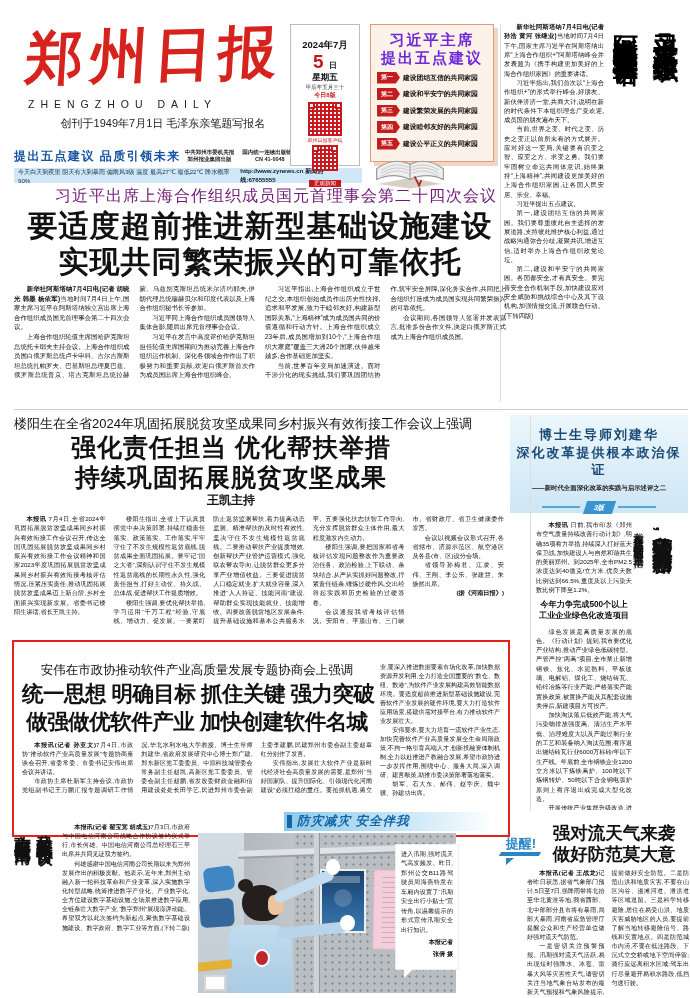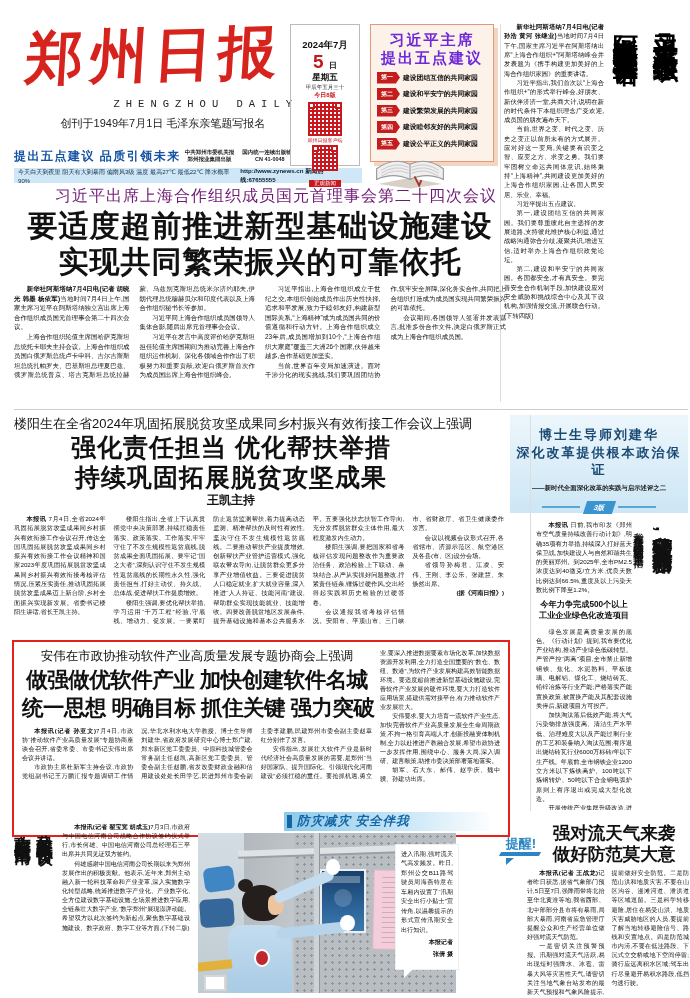--- a/index.html
+++ b/index.html
@@ -5,21 +5,21 @@
   html,body{margin:0;padding:0;}
   body{width:690px;height:998px;position:relative;overflow:hidden;background:#fff;
        font-family:"Liberation Sans","DejaVu Sans",sans-serif;color:#111;}
   .abs{position:absolute;}
   p{margin:0;text-indent:2em;}
   .jtxt{text-align:justify;}
   .noind{text-indent:0;}
   
   .mast-title{left:26px;top:26px;font-size:58px;line-height:1;font-weight:900;color:#d6231e;
               letter-spacing:6px;transform:skewX(-5deg) rotate(-1.5deg);white-space:nowrap;}
-  .mast-en{left:28px;top:98px;width:270px;text-align:right;font-size:10.5px;letter-spacing:6px;color:#222;font-family:Liberation Mono, monospace;}
+  .mast-en{left:28px;top:98px;width:270px;text-align:left;font-size:10.5px;letter-spacing:6px;color:#222;}
   .mast-found{left:28px;top:116px;width:270px;text-align:center;font-size:11px;color:#222;}
   .slogan-row{left:14px;top:146px;width:276px;height:20px;display:flex;align-items:center;gap:4px;white-space:nowrap;overflow:hidden;}
   .slogan{color:#1453a3;font-weight:900;font-size:12px;letter-spacing:1.5px;}
   .pubinfo,.issn,.postal{font-size:5.5px;line-height:1.35;text-align:center;font-weight:bold;color:#222;}
   .vsep{width:1px;height:13px;background:#999;}
   .weather{left:14px;top:168px;width:348px;height:15px;background:#cfe7f6;display:flex;align-items:center;
            justify-content:space-between;padding:0 4px;font-size:6.1px;color:#16324a;box-sizing:border-box;}
   .weather b{color:#0c1c2b;}
   
   .datebox{left:290px;top:24px;width:70px;height:142px;border:1px solid #bbb;box-sizing:border-box;
@@ -78,21 +78,21 @@
   .r-line{width:38px;height:1.5px;background:#5aa7d4;}
   .r-badge{background:#3b94cf;color:#fff;font-size:7px;font-weight:bold;padding:1.5px 9px;transform:skewX(-18deg);}
   .vline2{left:530px;top:415px;width:1px;height:396px;background:#ddd;}
   
   .g-body{left:536px;top:520px;width:96px;height:290px;font-size:6.2px;line-height:1.5;overflow:hidden;}
   .g-subhead{font-size:8.2px;font-weight:900;text-align:center;line-height:1.35;margin:5px 0;text-indent:0;}
   .g-sub{left:632px;top:524px;height:282px;writing-mode:vertical-rl;font-size:10.5px;letter-spacing:1px;color:#111;}
   .g-title{left:650px;top:520px;height:292px;writing-mode:vertical-rl;font-size:20px;font-weight:900;letter-spacing:1px;}
   
   .soft{left:12px;top:640px;width:498px;height:197px;border:2px solid #e2231a;box-sizing:border-box;
-        padding:6px 8px;display:flex;gap:8px;}
+        padding:20px 8px;display:flex;gap:8px;}
   .soft-l{width:350px;flex:0 0 auto;}
   .s-kicker{text-align:center;font-size:12.5px;}
   .s-h{text-align:center;font-size:21.5px;font-weight:900;letter-spacing:-0.5px;line-height:25px;margin-top:3px;white-space:nowrap;}
   .s-body{margin-top:5px;column-count:3;column-gap:8px;height:62px;font-size:6.1px;line-height:1.48;overflow:hidden;}
   .soft-r{flex:1;font-size:6.1px;line-height:1.48;overflow:hidden;}
   
   .tel{left:12px;top:822px;width:178px;height:172px;display:flex;gap:6px;}
   .tel-title{writing-mode:vertical-lr;font-size:16.5px;font-weight:900;line-height:22px;letter-spacing:1.5px;height:170px;}
   .tel-body{flex:1;font-size:6.1px;line-height:1.5;overflow:hidden;}
   
@@ -286,22 +286,22 @@
   <p>绿色发展是高质量发展的底色。《行动计划》提到,我市要优化产业结构,推动产业绿色低碳转型。严管严控“两高”项目,全市禁止新增钢铁、焦化、水泥熟料、平板玻璃、电解铝、煤化工、烧结砖瓦、铅锌冶炼等行业产能;严格落实产能置换政策,被置换产能及其配套设施关停后,新建项目方可投产。</p>
   <p>加快淘汰落后低效产能,将大气污染物排放强度高、清洁生产水平低、治理难度大以及产能过剩行业的工艺和装备纳入淘汰范围;有序退出烧结砖瓦行业6000万标砖/年以下生产线。年底前,全市钢铁企业1200立方米以下炼铁高炉、100吨以下炼钢转炉、50吨以下合金钢电弧炉原则上有序退出或完成大型化改造。</p>
   <p>开展传统产业集群升级改造,进一步排查不符合城市建设规划、行业发展规划、生态环境功能定位的重污染企业。(下转六版)</p>
 </div>
 <div class="abs g-sub">我市发布空气质量持续改善行动计划明确三十五项重点举措</div>
 <div class="abs g-title">守护蓝天绿水,郑州又有新动作</div>
 
 <div class="abs soft">
   <div class="soft-l">
     <div class="s-kicker">安伟在市政协推动软件产业高质量发展专题协商会上强调</div>
+    <div class="s-h">统一思想 明确目标 抓住关键 强力突破</div>
     <div class="s-h">做强做优软件产业 加快创建软件名城</div>
-    <div class="s-h">统一思想 明确目标 抓住关键 强力突破</div>
     <div class="s-body jtxt">
       <p><b>本报讯(记者 孙亚文)</b><span>7月4日,市政协“推动软件产业高质量发展”专题协商座谈会召开,省委常委、市委书记安伟出席会议并讲话。</span></p>
       <p>市政协主席杜新军主持会议,市政协党组副书记王万鹏汇报专题调研工作情况,华北水利水电大学教授、博士生导师刘建华,省政府发展研究中心博士郑广建,郑东新区党工委委员、中原科技城管委会常务副主任赵凯,高新区党工委委员、管委会副主任赵鹏,省发改委财政金融和信用建设处处长田学艺,民进郑州市委会副主委李建鹏,民建郑州市委会副主委赵章红分别作了发言。</p>
       <p>安伟指出,发展壮大软件产业是新时代经济社会高质量发展的需要,是郑州“当好国家队、提升国际化、引领现代化河南建设”必须扛稳的重任。要抢抓机遇,勇立潮头,加快步伐,奋发有为,打造更具影响力竞争力的软件产业集群,为培育和发展新质生产力提供有力支撑。</p>
     </div>
   </div>
   <div class="soft-r jtxt">
     <p class="noind">业,要深入推进数据要素市场化改革,加快数据资源开发利用,全力打造全国重要的“数仓、数纽、数港”,为软件产业发展构建高效智能数据环境。要适度超前推进新型基础设施建设,完善软件产业发展的硬件环境,要大力打造软件应用场景,搭建供需对接平台,有力推动软件产业发展壮大。</p>
     <p>安伟要求,要大力培育一流软件产业生态,加快完善软件产业高质量发展全生命周期政策,不拘一格引育高端人才,创新投融资体制机制,全力以赴推进产教融合发展,希望市政协进一步发挥作用,围绕中心、服务大局,深入调研、建言献策,助推市委决策部署落地落实。</p>
     <p>胡军、石大东、郝伟、赵学庆、魏中骥、孙建功出席。</p>

